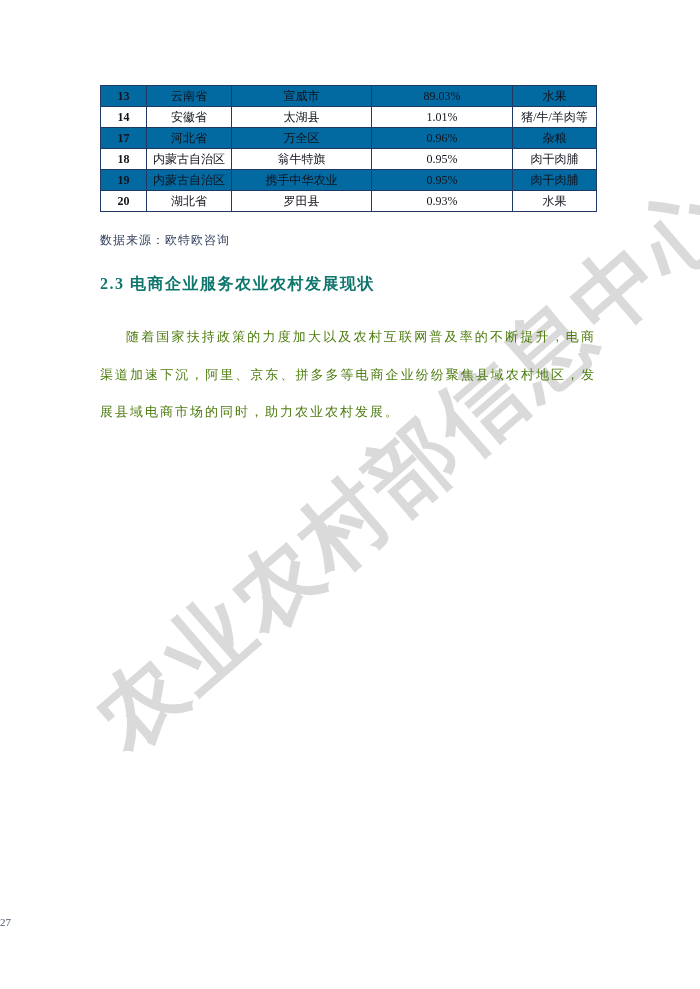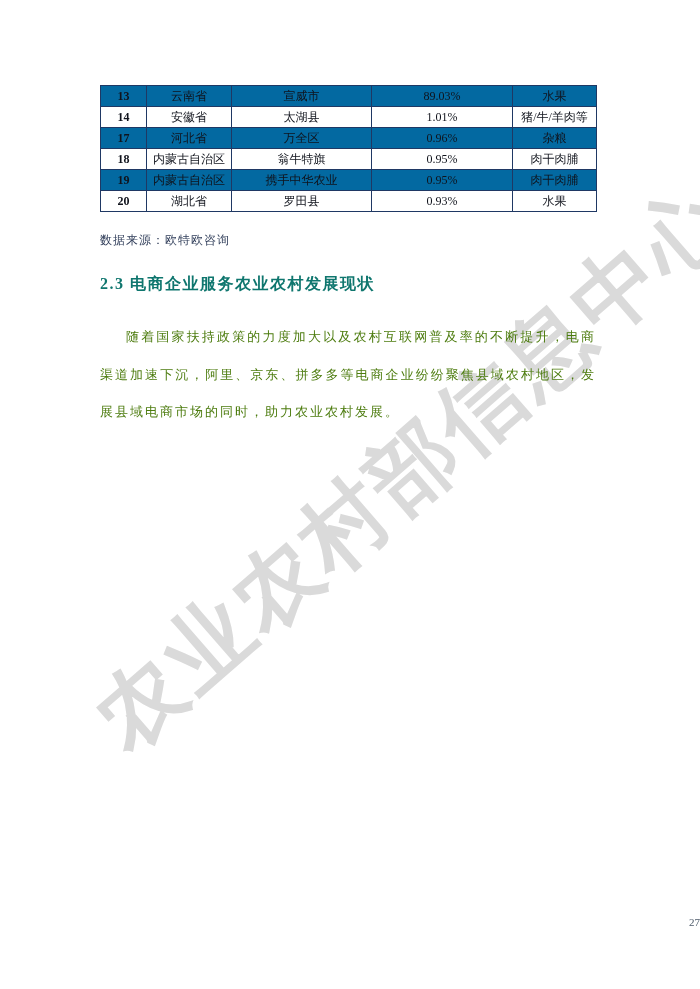--- a/index.html
+++ b/index.html
@@ -79,23 +79,23 @@
     line-height: 37.6px;
     letter-spacing: 2px;
     text-align: justify;
     text-justify: inter-character;
     text-indent: 2em;
     color: #4d7c0f;
   }
   .page-number {
     position: absolute;
     left: 0;
-    right: 0;
+    right: 12px;
     top: 916px;
-    text-align: right;
+    text-align: left;
     font-size: 11px;
     color: #4d5a6a;
     z-index: 1;
   }
 </style>
 </head>
 <body>
 
 <div class="page">
 

